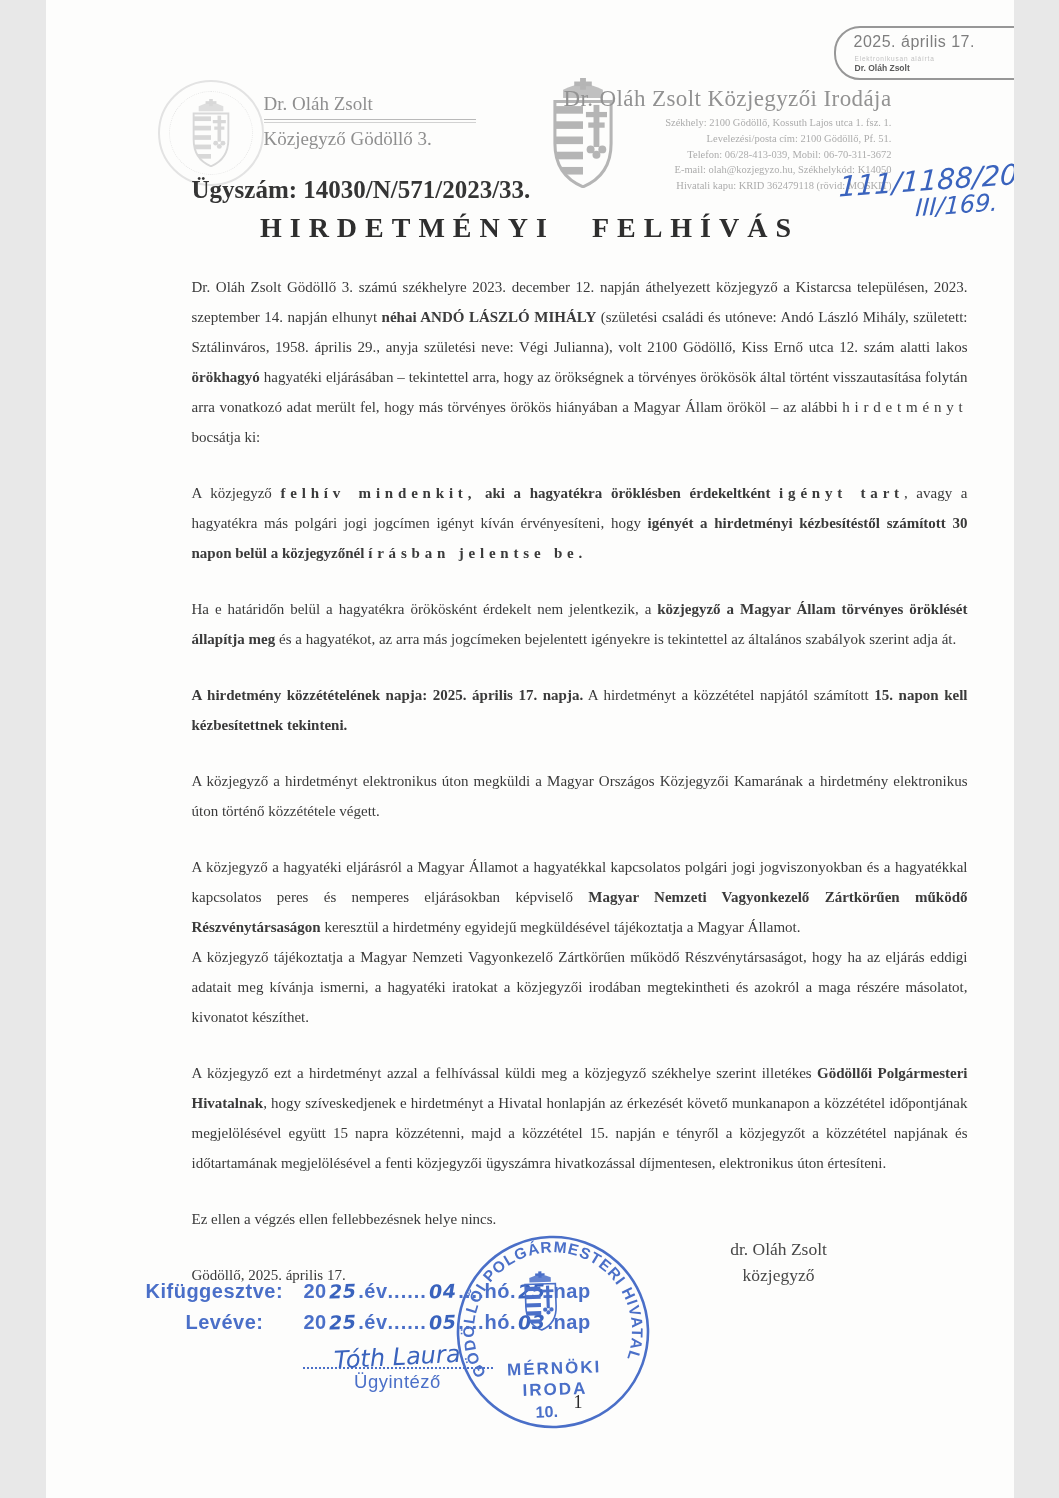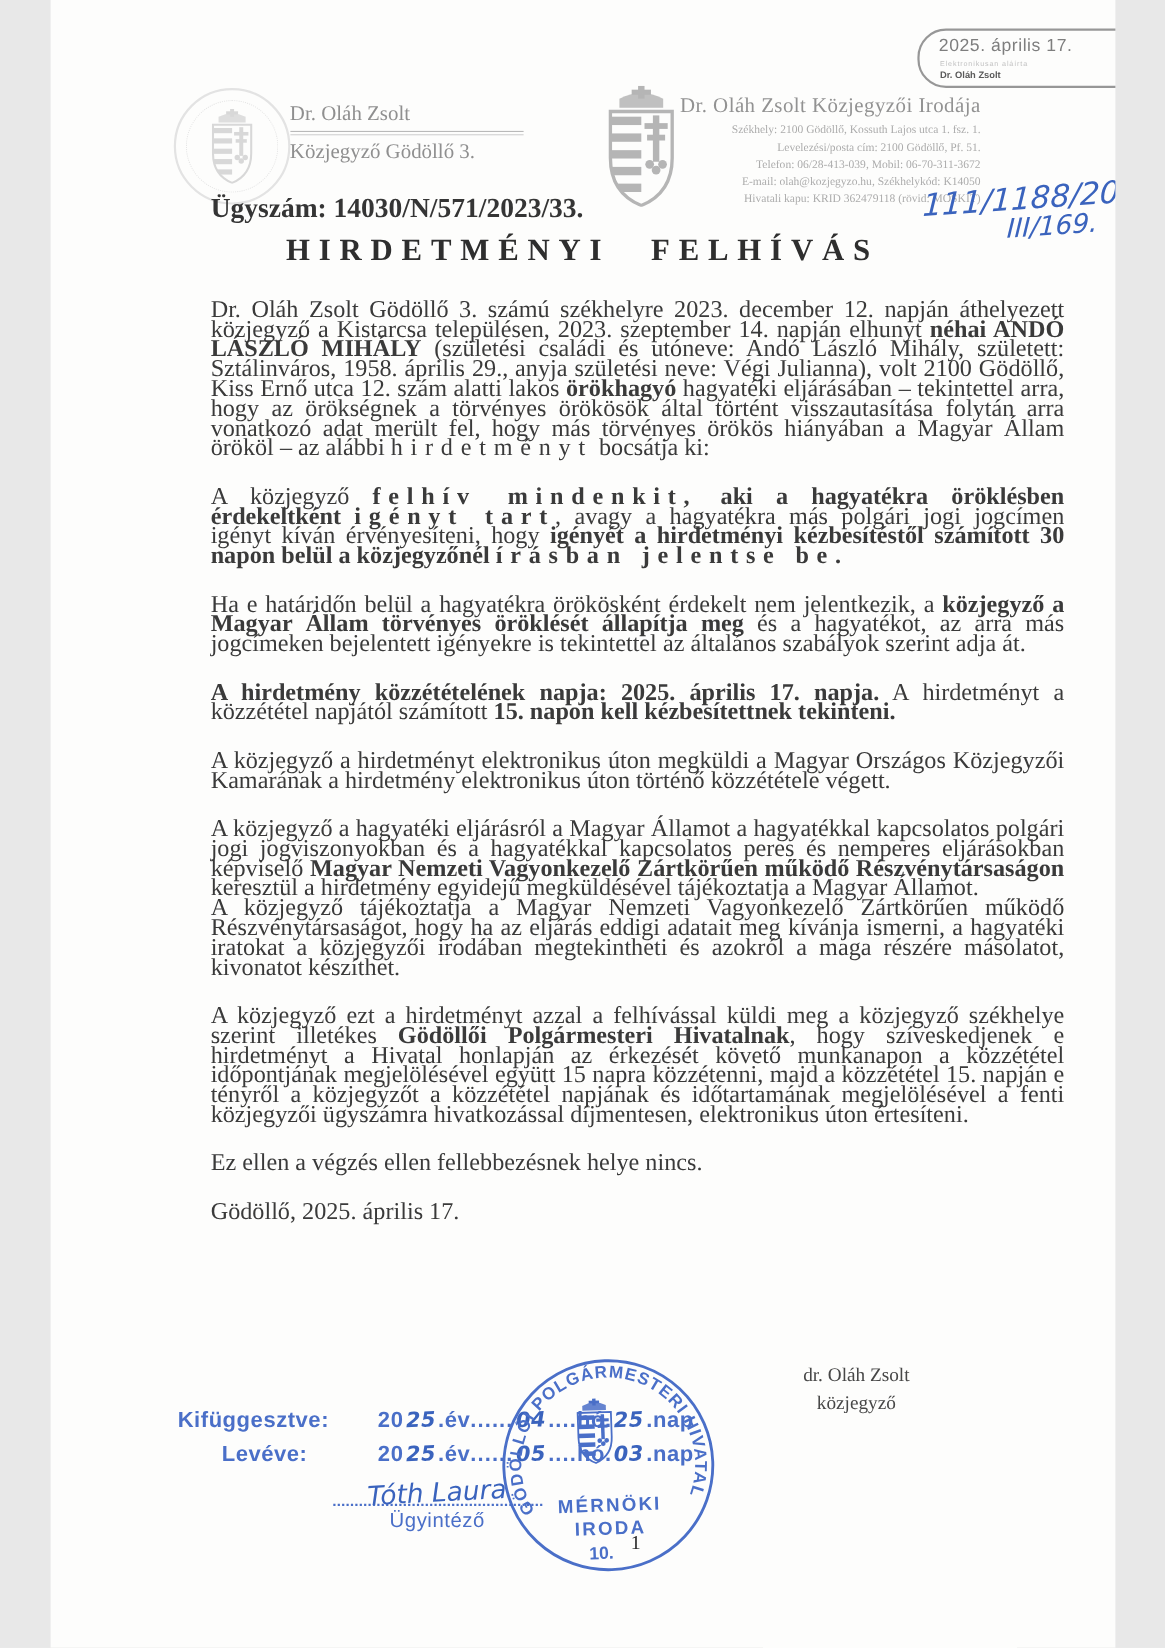--- a/index.html
+++ b/index.html
@@ -21,45 +21,45 @@
   
   .left-seal{position:absolute;left:112px;top:80px;width:102px;height:102px;border-radius:50%;
     border:2px solid #e3e3e3;display:flex;align-items:center;justify-content:center;}
   .left-seal .inner-ring{position:absolute;inset:9px;border-radius:50%;border:1px dotted #e6e6e6;}
   .notary-block{position:absolute;left:218px;top:92px;color:#8f8f8f;font-size:19px;line-height:1.25;}
   .notary-sep{width:212px;height:2px;border-top:1px solid #b9b9b9;border-bottom:1px solid #d2d2d2;margin:3px 0 4px;}
   
   .arms-center{position:absolute;left:501px;top:78px;color:#b5b5b5;}
   
   .letterhead{position:absolute;right:122px;top:86px;text-align:right;}
-  .lh-title{font-size:19px;color:#929292;letter-spacing:.4px;margin-bottom:3px;}
+  .lh-title{font-size:23px;color:#929292;letter-spacing:.4px;margin-bottom:3px;}
   .lh-line{font-size:10.5px;color:#acacac;line-height:1.5;}
   
   .hand{font-family:"DejaVu Sans",sans-serif;font-style:italic;color:#3a63bd;}
   .hand-ref{position:absolute;left:792px;top:165px;transform:rotate(-4deg) skewX(-7deg);line-height:1.05;}
   .hand-ref .l1{font-size:28px;}
   .hand-ref .l2{font-size:24px;margin-left:78px;}
   
   .case-number{position:absolute;left:146px;top:176px;font-weight:bold;font-size:25px;color:#353535;}
   .doc-title{position:absolute;left:0;width:100%;top:212px;text-align:center;
     font-size:28px;font-weight:bold;color:#2e2e2e;letter-spacing:8px;word-spacing:22px;}
   
   .body-text{position:absolute;left:146px;top:272px;width:776px;
-    font-size:22px;line-height:18px;text-align:justify;}
+    font-size:15px;line-height:30px;text-align:justify;}
   .body-text p{margin:0 0 26px 0;}
   .body-text p.tight{margin-bottom:0;}
   .b{font-weight:bold;}
   .sp{letter-spacing:.32em;}
   .dateline{margin-top:0;}
   
   .signature{position:absolute;left:628px;top:1236px;width:210px;text-align:center;
     font-size:17.5px;color:#474747;line-height:1.5;}
   
   .blue-print{font-family:"Liberation Sans",sans-serif;font-weight:bold;color:#4a6fc8;}
-  .post-line{position:absolute;left:116px;display:flex;font-size:20px;letter-spacing:.5px;gap:24px;}
+  .post-line{position:absolute;left:100px;display:flex;font-size:20px;letter-spacing:.5px;}
   .post-line .lbl{width:158px;}
   .post-line .hand{font-size:19px;font-weight:bold;transform:rotate(-2deg);display:inline-block;margin:0 2px;}
   .dots{letter-spacing:1px;}
   .clerk-sign{position:absolute;left:252px;top:1343px;width:200px;text-align:center;}
   .clerk-sign .hand{font-size:24px;display:inline-block;transform:rotate(-3deg);}
   .clerk-dotline{border-bottom:2.5px dotted #4a6fc8;width:190px;margin:-4px auto 2px;}
   .clerk-role{font-size:18.5px;color:#4a6fc8;font-family:"Liberation Sans",sans-serif;letter-spacing:.5px;}
   
   .round-stamp{position:absolute;left:408px;top:1233px;width:198px;height:198px;transform:rotate(-2deg);}
   .page-number{position:absolute;left:528px;top:1392px;font-size:18px;color:#2c2c2c;}

